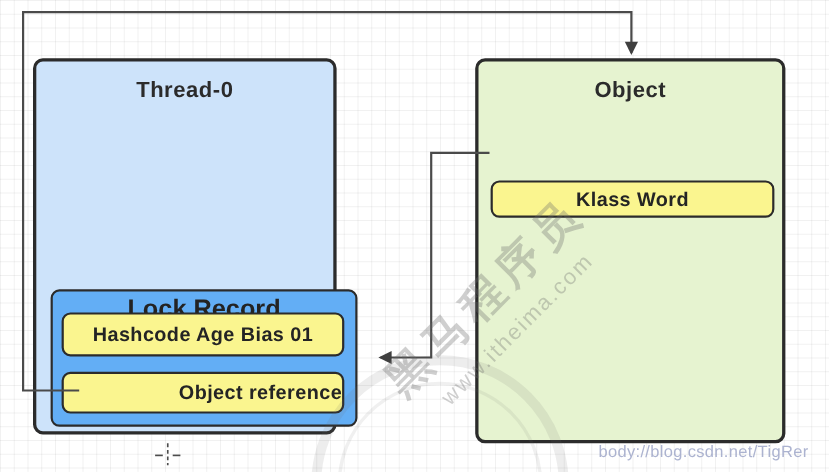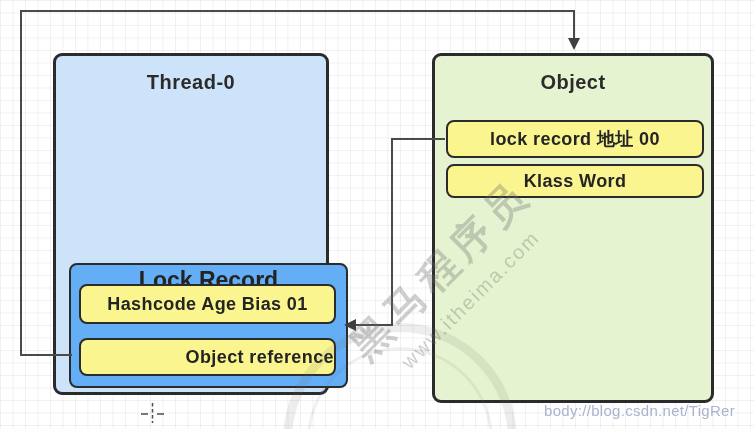--- a/index.html
+++ b/index.html
@@ -13,21 +13,21 @@
     background-color: #ffffff;
     background-image:
       linear-gradient(rgba(0,0,0,0.055) 1px, transparent 1px),
       linear-gradient(90deg, rgba(0,0,0,0.055) 1px, transparent 1px);
     background-size: 12.5px 12.5px;
   }
   .box {
     position: absolute; border: 3px solid var(--border, #2b2b2b);
     border-radius: 9px; color: #2b2b2b;
   }
-  .thread-box { left: 53px; top: 53px; width: 276px; height: 342px; background: var(--thread-fill, #cde3fa); }
+  .thread-box { left: 30px; top: 53px; width: 276px; height: 342px; background: var(--thread-fill, #cde3fa); }
   .object-box { left: 432px; top: 53px; width: 282px; height: 350px; background: var(--object-fill, #e6f3d0); }
   .box-title {
     width: 100%; text-align: center; padding-top: 15px;
     font-size: 20px; font-weight: 700; letter-spacing: 0.5px; color: #2b2b2b;
   }
   .lock-record-box {
     position: absolute; left: 13px; top: 207px; width: 279px; height: 125px;
     background: var(--lock-record-fill, #63aef5);
     border: 2.5px solid var(--border, #2b2b2b); border-radius: 8px;
   }
@@ -101,23 +101,20 @@
         <span>Hashcode Age Bias 01</span>
       </div>
       <div class="cell cell-objref">
         <span>Object reference</span>
       </div>
     </div>
   </div>
 
   <div class="box object-box">
     <div class="box-title">Object</div>
-    <div class="cell cell-lockaddr">
-      <span>lock record 地址 00</span>
-    </div>
     <div class="cell cell-klass">
       <span>Klass Word</span>
     </div>
   </div>
 
   <div class="wm-center">
     <div class="wm-brand">黑马程序员</div>
     <div class="wm-site">www.itheima.com</div>
   </div>
 

